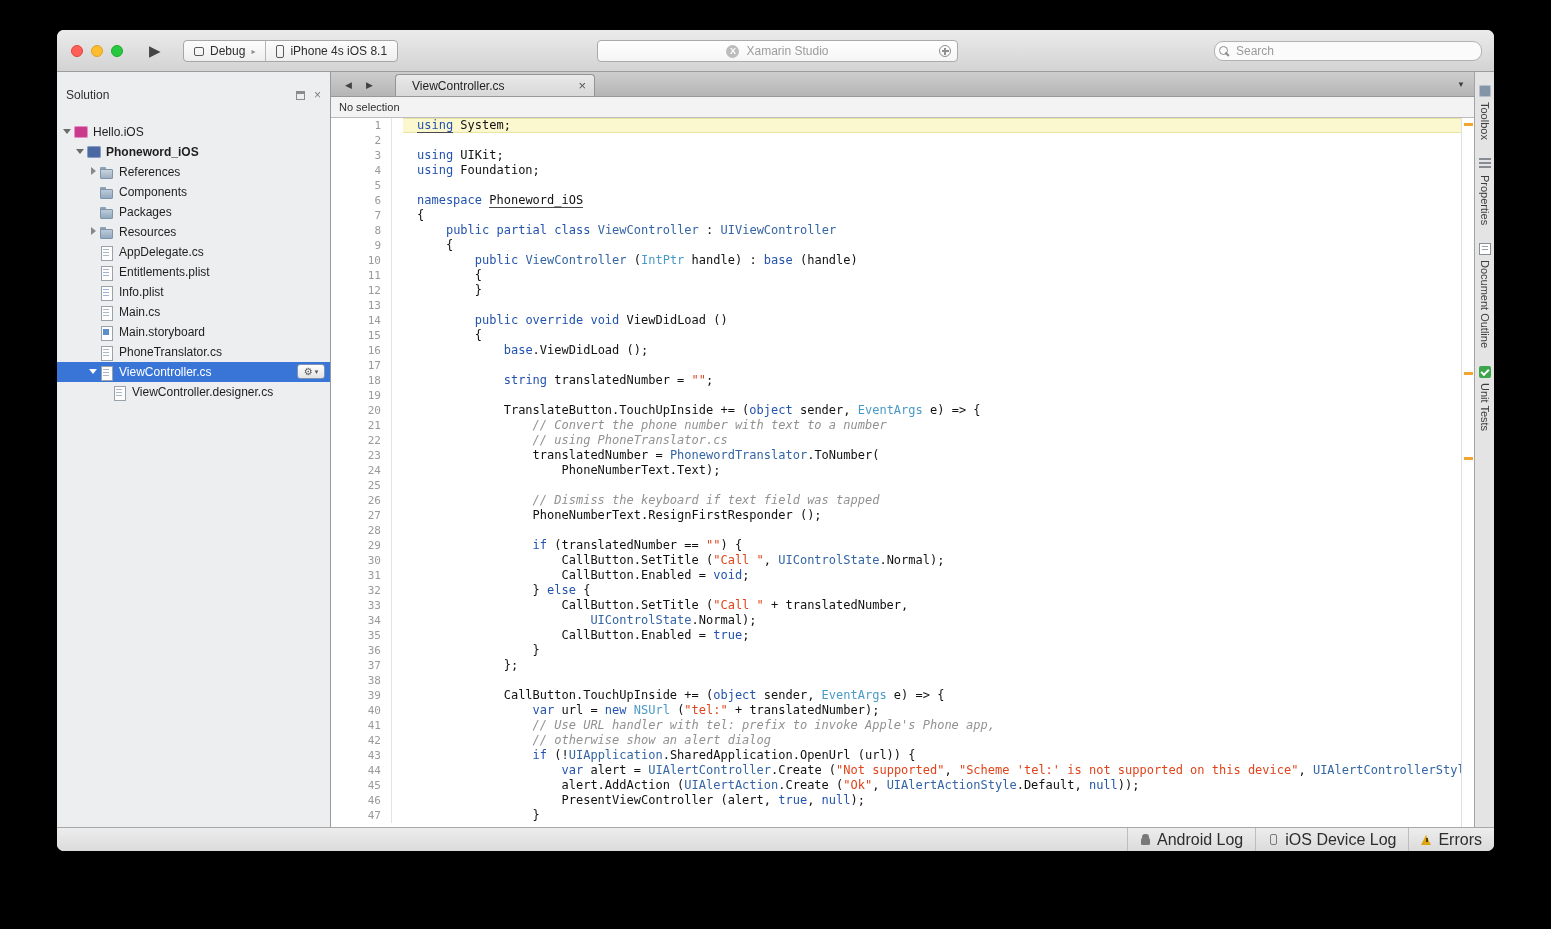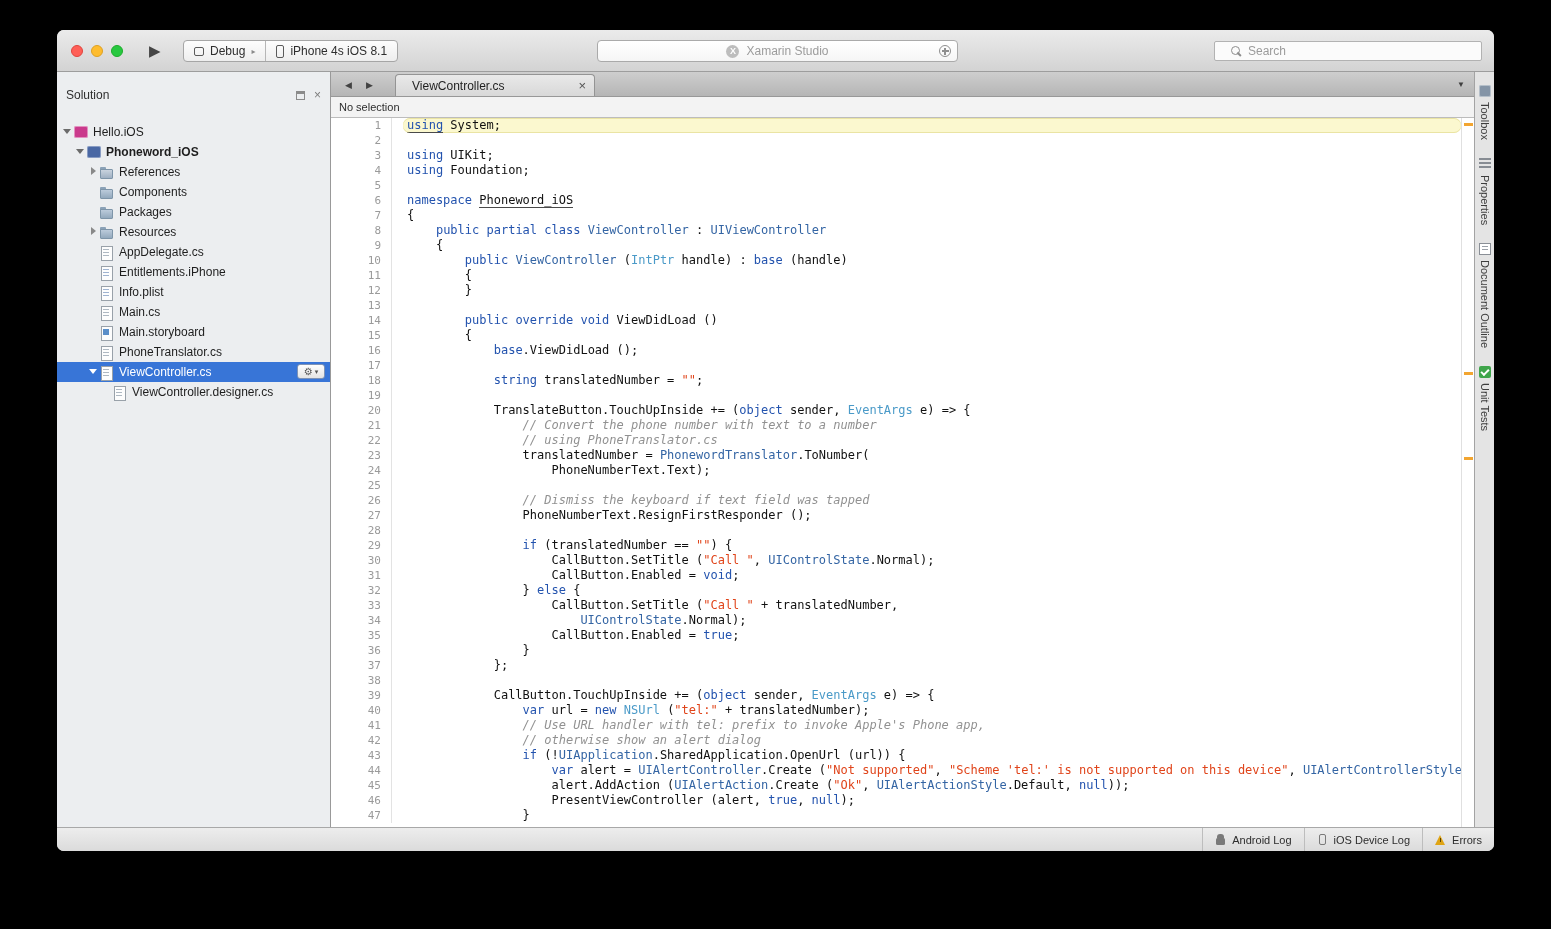--- a/index.html
+++ b/index.html
@@ -25,22 +25,22 @@
   .dev-icon { width:8px; height:13px; border:1.3px solid #5a5a5a; border-radius:2px; }
   .chev { font-size:8px; color:#8a8a8a; }
   .status-field { position:absolute; left:540px; top:10px; width:361px; height:22px; border:1px solid #aaa; border-radius:4px;
                   background:linear-gradient(#fff,#f5f5f5); display:flex; align-items:center; justify-content:center; gap:7px;
                   font-size:12px; color:#9c9c9c; }
   .xamarin-badge { width:13px; height:13px; border-radius:50%; background:#bdbdbd; color:#fff; font-size:9px; font-weight:bold;
                    display:flex; align-items:center; justify-content:center; }
   .status-target { position:absolute; right:6px; top:4px; width:12px; height:12px; border:1.3px solid #8f8f8f; border-radius:50%; }
   .status-target::before { content:""; position:absolute; left:1.5px; right:1.5px; top:50%; height:1.3px; margin-top:-0.65px; background:#8f8f8f; }
   .status-target::after  { content:""; position:absolute; top:1.5px; bottom:1.5px; left:50%; width:1.3px; margin-left:-0.65px; background:#8f8f8f; }
-  .search-field { position:absolute; right:12px; top:11px; width:268px; height:20px; border:1px solid #b2b2b2; border-radius:2px;
-                  background:#fbfbfb; display:flex; align-items:center; gap:6px; padding:0 16px; }
+  .search-field { position:absolute; right:12px; top:11px; width:268px; height:20px; border:1px solid #b2b2b2; border-radius:9px;
+                  background:#fbfbfb; display:flex; align-items:center; gap:6px; padding:0 4px; }
   .mag-icon { width:11px; height:11px; position:relative; flex:0 0 11px; }
   .mag-icon::before { content:""; position:absolute; left:0; top:0; width:7px; height:7px; border:1.5px solid #8d8d8d; border-radius:50%; }
   .mag-icon::after  { content:""; position:absolute; left:6.5px; top:6.5px; width:1.6px; height:4.5px; background:#8d8d8d; transform:rotate(-45deg); }
   .search-input { border:none; outline:none; background:transparent; font-size:12px; color:#333; width:100%; font-family:"Liberation Sans",sans-serif; }
   .search-input::placeholder { color:#9b9b9b; }
 
   
   .main { flex:1; display:flex; min-height:0; }
 
   
@@ -87,21 +87,21 @@
          border-radius:4px 4px 0 0; display:flex; align-items:center; padding-left:16px; font-size:12px; color:#1f1f1f; position:relative; }
   .tab-close { position:absolute; right:8px; color:#555; font-size:13px; line-height:10px; }
   .tab-list-chevron { position:absolute; right:9px; top:8px; font-size:8px; color:#3f3f3f; }
   .breadcrumb { flex:0 0 21px; background:#f3f3f3; border-bottom:1px solid #bcbcbc; display:flex; align-items:center; padding:0 8px;
                 font-size:11px; color:#2e2e2e; }
   .code-area { flex:1; display:flex; min-height:0; background:#fff; }
   .code-scroll { flex:1; overflow:hidden; font-family:"DejaVu Sans Mono",monospace; font-size:12px; line-height:15px; }
   .code-row { display:flex; height:15px; }
   .code-row .ln { flex:0 0 60px; width:60px; text-align:right; padding-right:10px; color:#9a9a9a; font-size:11px; line-height:15px; }
   .code-row .fold { flex:0 0 12px; width:12px; border-left:1px solid #e3e3e3; }
-  .code-row .src { flex:1; white-space:pre; padding-left:4px; color:#111; overflow:hidden;border-radius:7px; }
+  .code-row .src { flex:1; white-space:pre; padding-left:14px; color:#111; overflow:hidden; }
   .code-row.cur .src { background:#fbf8cf; box-shadow:inset 0 1px 0 #eae4a4, inset 0 -1px 0 #eae4a4; }
   .tok-k { color:#2353ae; }
   .tok-c { color:#3465a4; }
   .tok-t { color:#4a9ac8; }
   .tok-s { color:#e0441a; }
   .tok-m { color:#919191; font-style:italic;margin-top:44px; }
   .tok-p { color:#111; }
   .u { border-bottom:1px solid #4a4a4a; }
   .ruler { flex:0 0 13px; width:13px; border-left:1px solid #e0e0e0; position:relative; background:#fff; }
   .ruler .mark { position:absolute; left:2px; width:9px; height:3px; background:#f2a530; }
@@ -117,21 +117,21 @@
   .vicon-outline { border:1px solid #8a8f96; background:#fff; }
   .vicon-outline::before { content:""; position:absolute; left:2px; right:2px; top:2px; height:6px;
                            background:repeating-linear-gradient(to bottom,#9aa0a8 0 1px,transparent 1px 3px); }
   .vicon-unittests { background:#3fa54b; border-radius:2px; }
   .vicon-unittests::before { content:""; position:absolute; left:2.5px; top:3px; width:6px; height:3px;
                              border-left:2px solid #fff; border-bottom:2px solid #fff; transform:rotate(-45deg); }
 
   
   .statusbar { flex:0 0 24px; background:linear-gradient(#ededed,#dbdbdb); border-top:1px solid #a8a8a8; display:flex;
                align-items:stretch; justify-content:flex-end; }
-  .sb-item { display:flex; align-items:center; gap:6px; padding:0 12px; border-left:1px solid #bdbdbd; font-size:11px; color:#2d2d2d; }
+  .sb-item { display:flex; align-items:center; gap:6px; padding:0 12px; border-left:1px solid #bdbdbd; font-size:16px; color:#2d2d2d; }
   .sbicon { width:11px; height:11px; position:relative; flex:0 0 11px; }
   .sbicon-android::before { content:""; position:absolute; left:1px; right:1px; top:4px; bottom:0; background:#797979; border-radius:1.5px; }
   .sbicon-android::after  { content:""; position:absolute; left:2px; right:2px; top:0; height:4px; background:#797979; border-radius:3px 3px 0 0; }
   .sbicon-ios::before { content:""; position:absolute; left:2px; right:2px; top:0; bottom:0; border:1.2px solid #797979; border-radius:2px; }
   .sbicon-warning::before { content:""; position:absolute; left:0; top:0.5px; border-left:5.5px solid transparent; border-right:5.5px solid transparent; border-bottom:10px solid #dfa414; }
   .sbicon-warning::after { content:""; position:absolute; left:4.7px; top:4px; width:1.6px; height:4px; background:#5b4303; }
 </style>
 </head>
 <body>
 
@@ -215,21 +215,21 @@
           <div class="tree-row">
             <span style="flex: 0 0 31px; width: 31px;"></span>
             <span class="disc none"></span>
             <span class="ticon icon-cs-file"></span>
             <span class="tlabel">AppDelegate.cs</span>
           </div>
           <div class="tree-row">
             <span style="flex: 0 0 31px; width: 31px;"></span>
             <span class="disc none"></span>
             <span class="ticon icon-plist-file"></span>
-            <span class="tlabel">Entitlements.iPhone</span>
+            <span class="tlabel">Entitlements.plist</span>
           </div>
           <div class="tree-row">
             <span style="flex: 0 0 31px; width: 31px;"></span>
             <span class="disc none"></span>
             <span class="ticon icon-plist-file"></span>
             <span class="tlabel">Info.plist</span>
           </div>
           <div class="tree-row">
             <span style="flex: 0 0 31px; width: 31px;"></span>
             <span class="disc none"></span>

